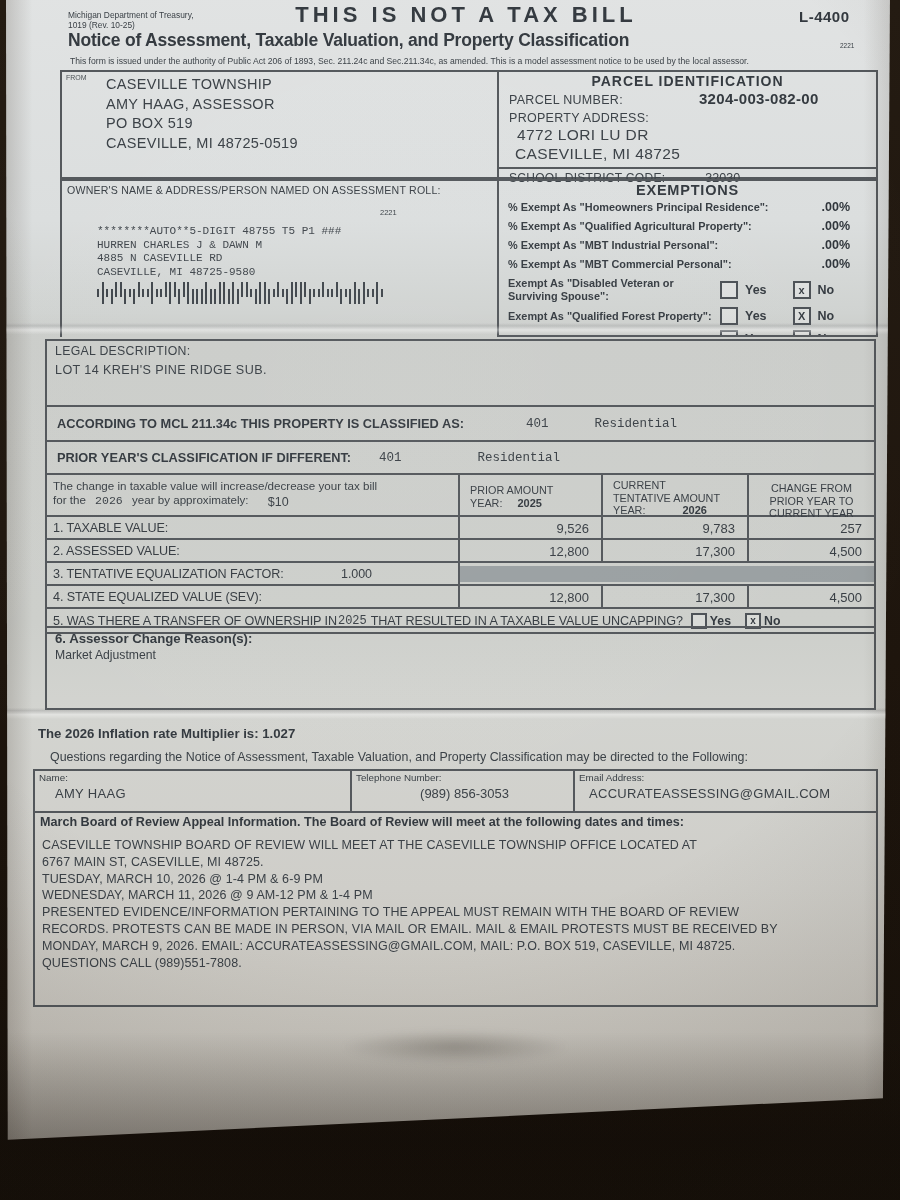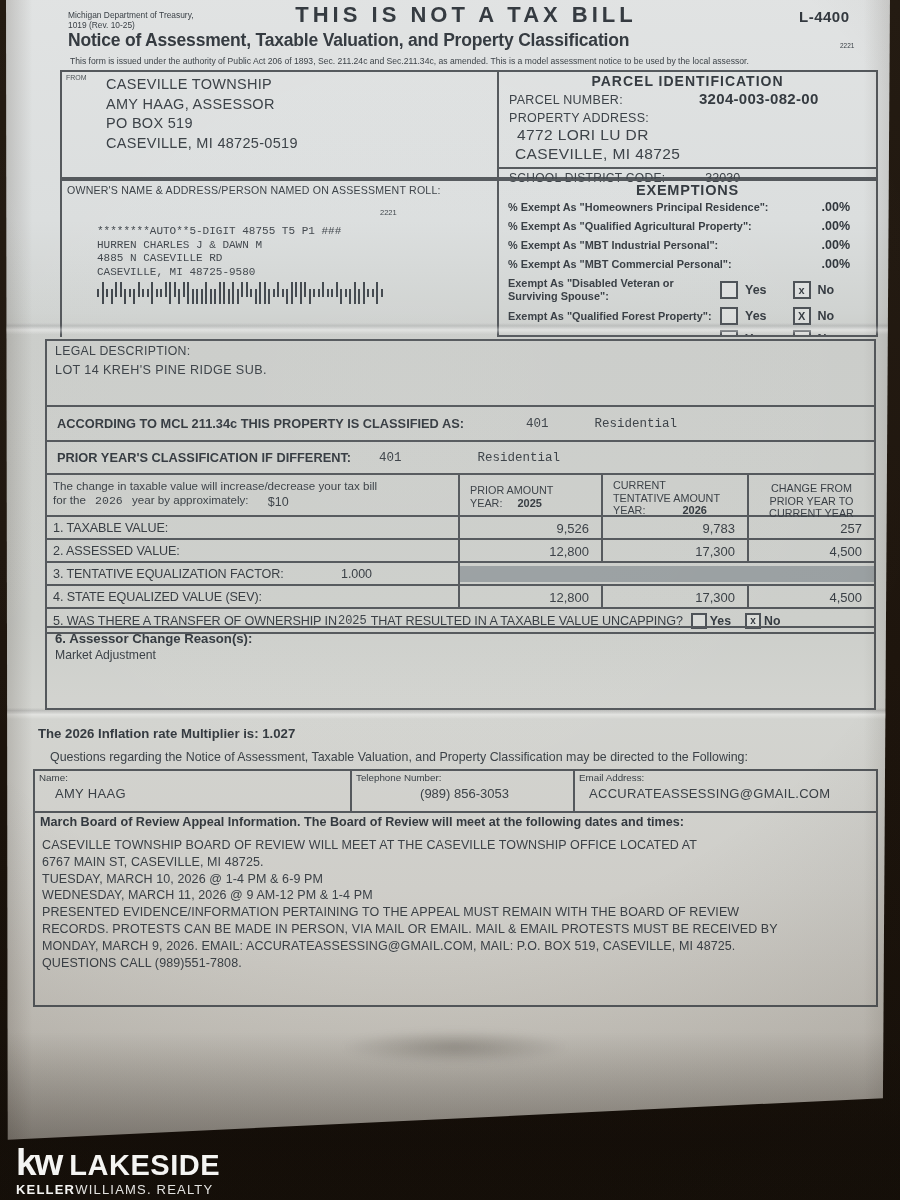--- a/index.html
+++ b/index.html
@@ -273,24 +273,15 @@
         <div>PRESENTED EVIDENCE/INFORMATION PERTAINING TO THE APPEAL MUST REMAIN WITH THE BOARD OF REVIEW</div>
         <div>RECORDS.  PROTESTS CAN BE MADE IN PERSON, VIA MAIL OR EMAIL.  MAIL &amp; EMAIL PROTESTS MUST BE RECEIVED BY</div>
         <div>MONDAY, MARCH 9, 2026. EMAIL:  ACCURATEASSESSING@GMAIL.COM,  MAIL: P.O. BOX 519, CASEVILLE, MI 48725.</div>
         <div>QUESTIONS CALL (989)551-7808.</div>
       </div>
     </div>
 
     <div class="stain"></div>
   </div>
 
-  <div class="logo">
-    <div class="row1">
-      <span class="kw">kw</span>
-      <span class="nm">LAKESIDE</span>
-    </div>
-    <div class="sub">
-      <span style="font-weight:bold;">KELLER</span><span class="lt">WILLIAMS. REALTY</span>
-    </div>
-  </div>
 
   <div class="vignette"></div>
 </div>
 
 </body></html>

